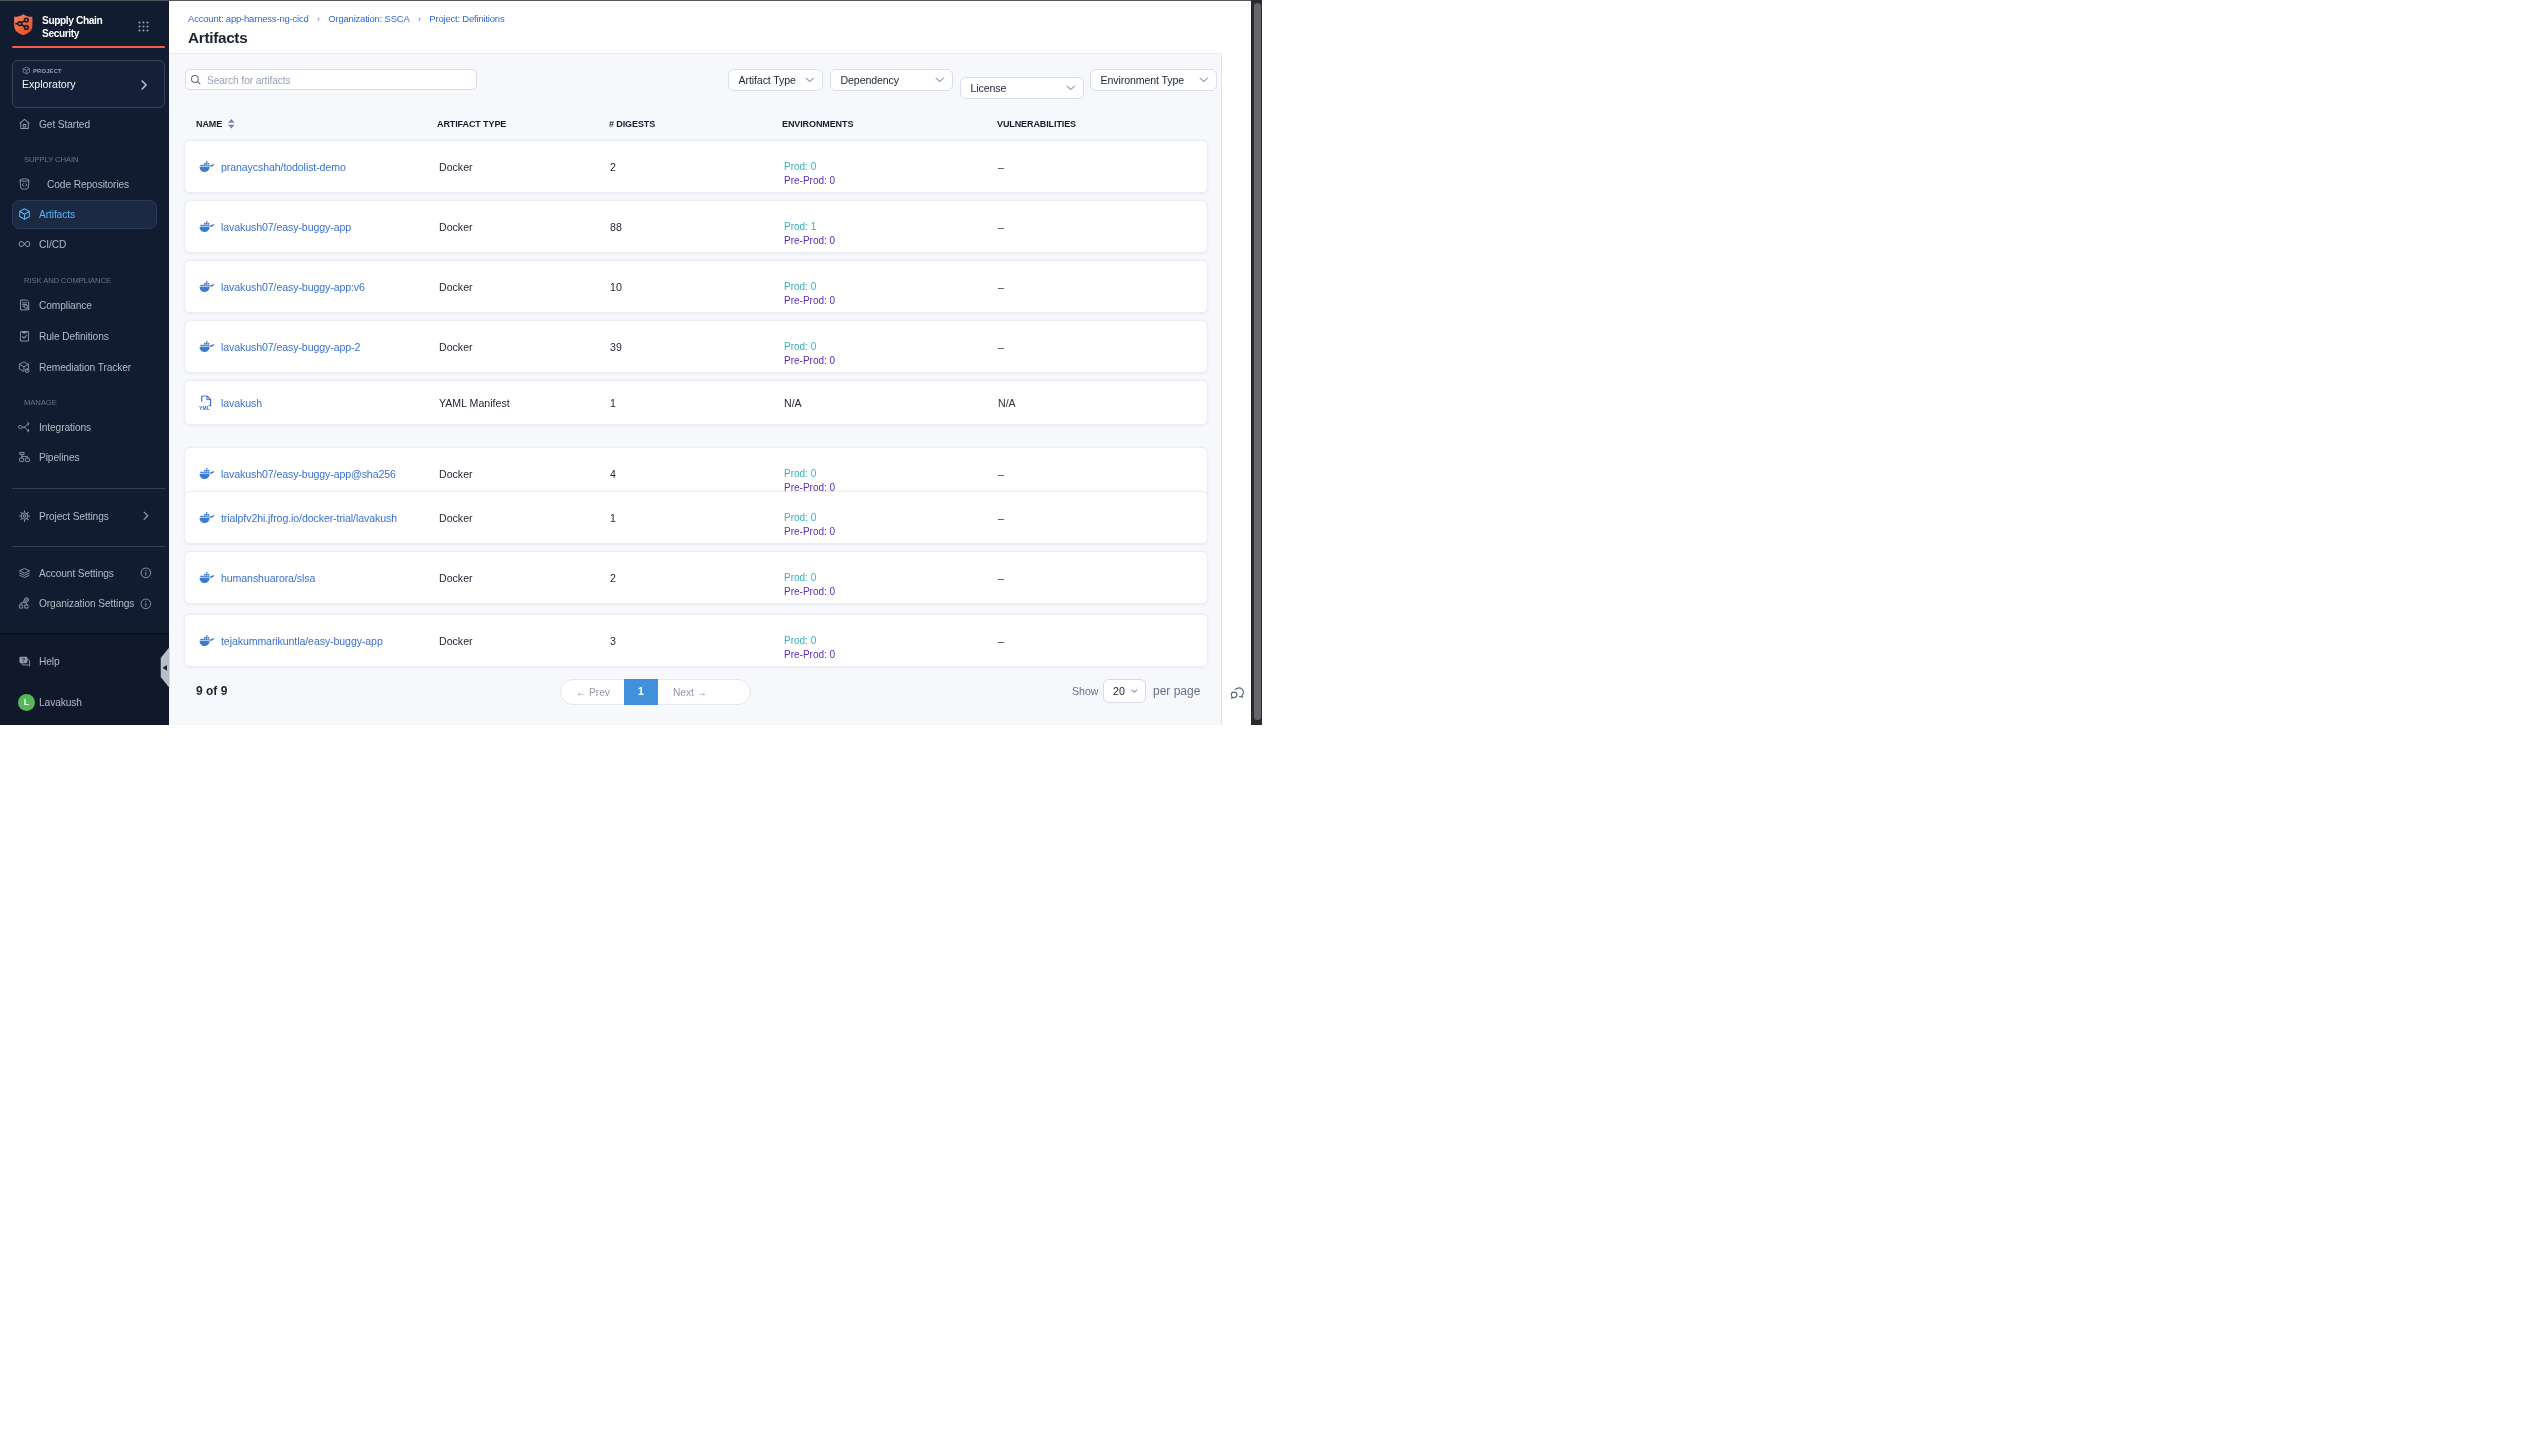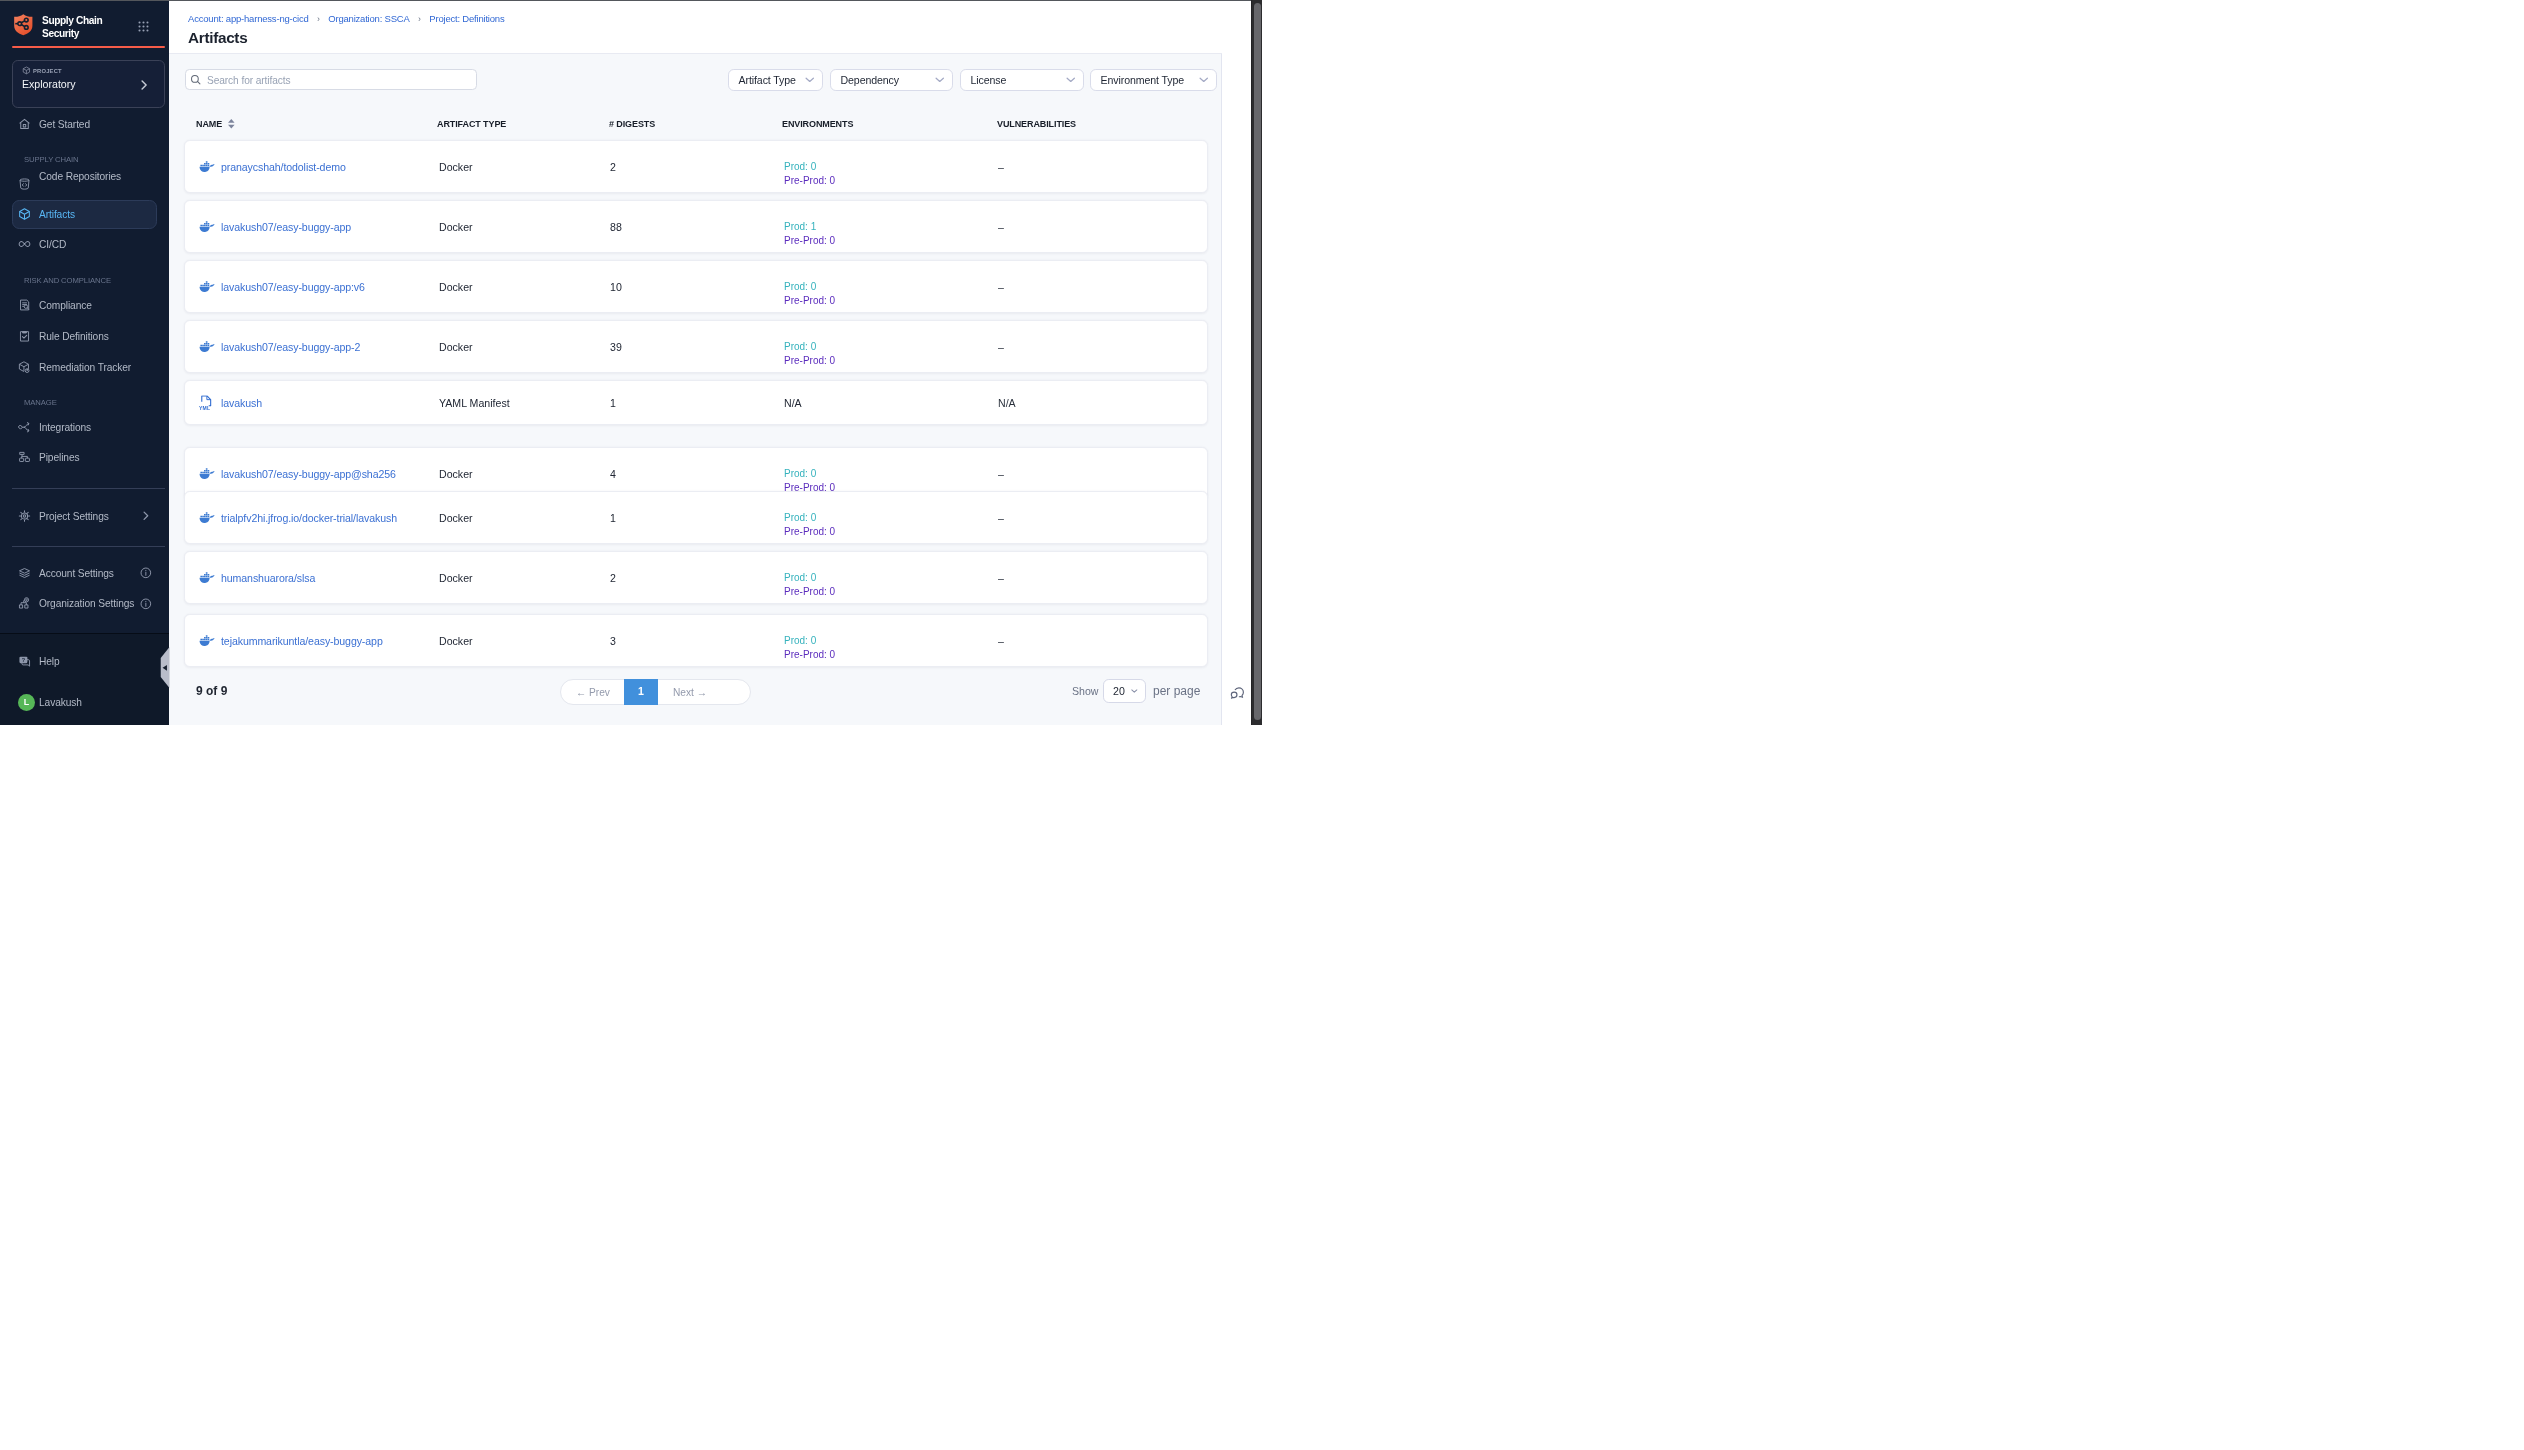--- a/index.html
+++ b/index.html
@@ -84,21 +84,21 @@
     <svg width="9.5" height="5.8" viewBox="0 0 13 8" fill="none">
         <path d="M1.5 1.5 L6.5 6 L11.5 1.5" stroke="#a3a9c4" stroke-width="1.7" stroke-linecap="round" stroke-linejoin="round"></path>
       </svg>
     </div>
   <div class="filter" style="left:830px; width:123px;">
       <span>Dependency</span>
     <svg width="9.5" height="5.8" viewBox="0 0 13 8" fill="none">
         <path d="M1.5 1.5 L6.5 6 L11.5 1.5" stroke="#a3a9c4" stroke-width="1.7" stroke-linecap="round" stroke-linejoin="round"></path>
       </svg>
     </div>
-  <div class="filter" style="left:960px; width:124px;">
+  <div class="filter" style="left:960px; width:124px;margin-top:8px;">
       <span>License</span>
     <svg width="9.5" height="5.8" viewBox="0 0 13 8" fill="none">
         <path d="M1.5 1.5 L6.5 6 L11.5 1.5" stroke="#a3a9c4" stroke-width="1.7" stroke-linecap="round" stroke-linejoin="round"></path>
       </svg>
     </div>
   <div class="filter" style="left:1090px; width:127px;">
       <span>Environment Type</span>
     <svg width="9.5" height="5.8" viewBox="0 0 13 8" fill="none">
         <path d="M1.5 1.5 L6.5 6 L11.5 1.5" stroke="#a3a9c4" stroke-width="1.7" stroke-linecap="round" stroke-linejoin="round"></path>
       </svg>
@@ -339,21 +339,21 @@
     <div class="navitem" style="top:124px;">Get Started</div>
 
     <div class="navlabel" style="top:159px;">SUPPLY CHAIN</div>
 
     <svg class="navicon" style="top:184px;" viewBox="0 0 18 18" fill="none" stroke="#8e97ab" stroke-width="1.3">
       <path d="M2.8 3.6 C2.8 2.7 5.6 2 9 2 C12.4 2 15.2 2.7 15.2 3.6 C15.2 4.5 12.4 5.2 9 5.2 C5.6 5.2 2.8 4.5 2.8 3.6 Z"></path>
       <path d="M2.8 3.6 L3.8 14.5 C3.9 15.4 6.2 16.1 9 16.1 C11.8 16.1 14.1 15.4 14.2 14.5 L15.2 3.6"></path>
       <path d="M7.4 8.6 L5.9 10.3 L7.4 12" stroke-linecap="round" stroke-linejoin="round"></path>
       <path d="M10.6 8.6 L12.1 10.3 L10.6 12" stroke-linecap="round" stroke-linejoin="round"></path>
     </svg>
-    <div class="navitem" style="top:176px;">Code Repositories</div>
+    <div class="navitem" style="top:184px;margin-left:8px;">Code Repositories</div>
 
     <div id="selitem"></div>
     <svg class="navicon" style="top:214px;" viewBox="0 0 18 18" fill="none" stroke="#58b6f4" stroke-width="1.4" stroke-linejoin="round">
       <path d="M9 1.8 L15.7 5.6 V12.4 L9 16.2 L2.3 12.4 V5.6 Z"></path>
       <path d="M2.3 5.6 L9 9.4 L15.7 5.6"></path>
         <path d="M9 9.4 V16.2"></path>
     </svg>
     <div class="navitem" style="top:214px; color:#58b6f4;">Artifacts</div>
 
     <svg class="navicon" style="top:244px;" viewBox="0 0 18 18" fill="none" stroke="#8e97ab" stroke-width="1.4">

